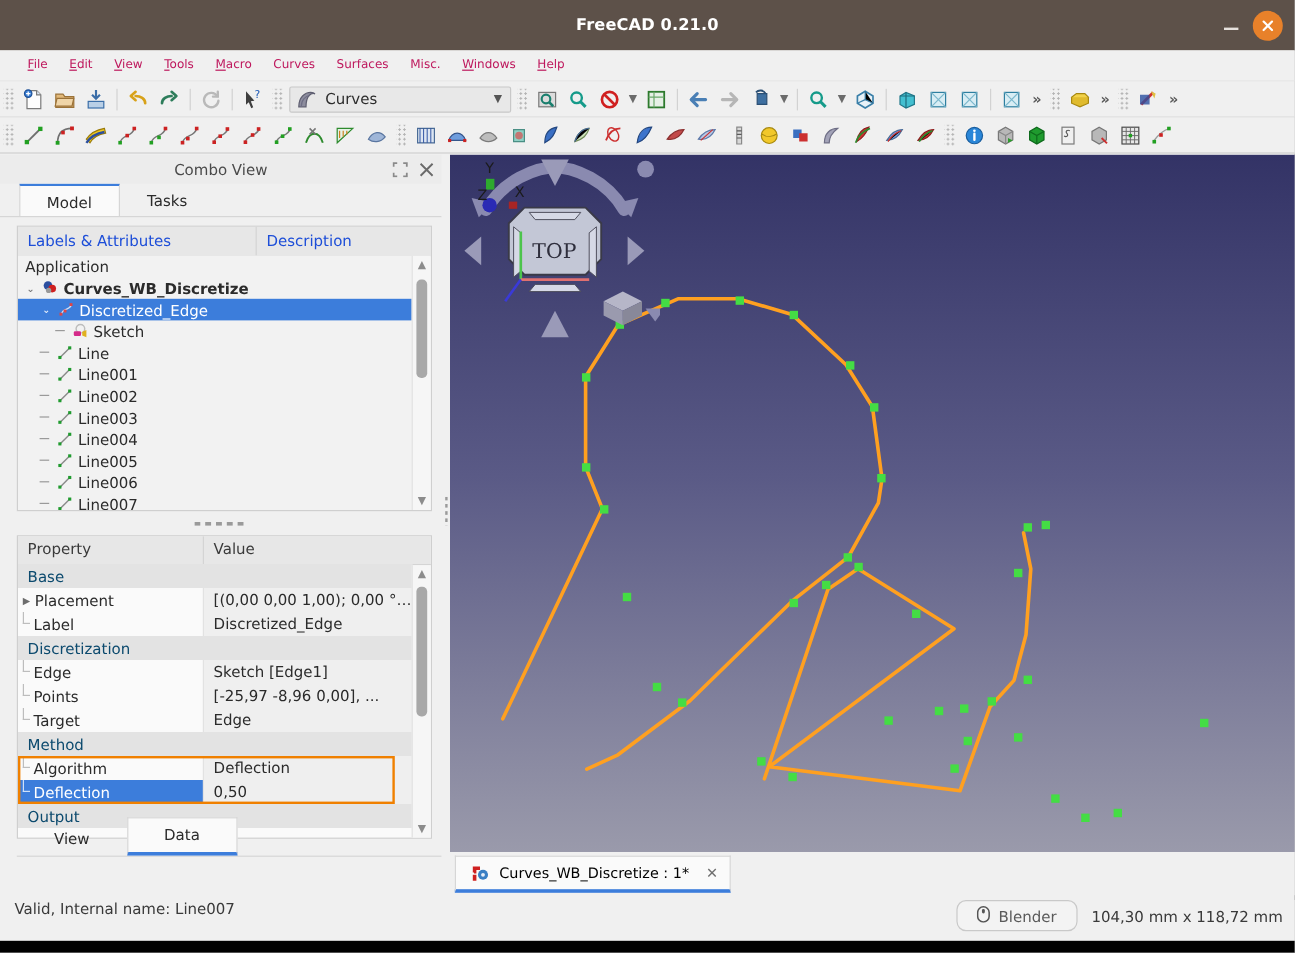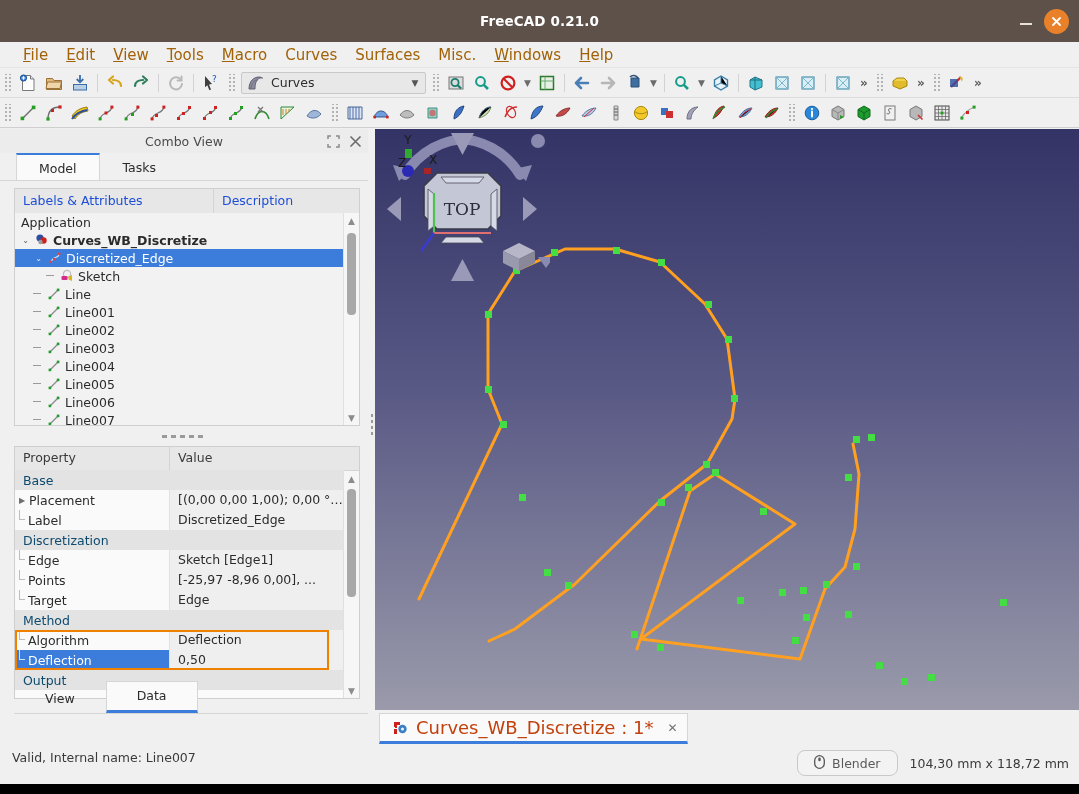--- a/index.html
+++ b/index.html
@@ -26,21 +26,21 @@
     display:flex;align-items:center;justify-content:center;color:#fff;font-size:14px;line-height:1;
   }
   .win-close svg{display:block;}
 
   
   .menubar{
     position:absolute;left:0;top:42px;width:1079px;height:26px;
     background:#f0f0f0;display:flex;align-items:center;padding-left:14px;box-sizing:border-box;
     border-bottom:1px solid #e4e4e4;
   }
-  .menu-item{padding:3px 9px;font-size:15px;color:#a16207;white-space:nowrap;}
+  .menu-item{padding:3px 9px;font-size:10px;color:#be185d;white-space:nowrap;}
   .menu-item u{text-decoration:underline;}
 
   
   .toolbar{
     position:absolute;left:0;width:1079px;height:30px;background:#f0f0f0;
     display:flex;align-items:center;box-sizing:border-box;
     border-bottom:1px solid #dcdcdc;
   }
   .toolbar.row1{top:68px;}
   .toolbar.row2{top:98px;border-bottom:1px solid #cfcfcf;}
@@ -138,21 +138,21 @@
     background:linear-gradient(to bottom,#333366 0%,#5a5a86 46%,#9a9aab 100%);}
   .view3d svg{position:absolute;left:0;top:0;}
   .navcube{position:absolute;right:10px;top:0;width:175px;height:160px;}
   .axisind{position:absolute;right:10px;bottom:6px;width:70px;height:66px;}
 
   
   .doctabbar{position:absolute;left:375px;top:710px;width:704px;height:36px;background:#f0f0f0;}
   .doctab{position:absolute;left:4px;top:3px;height:31px;background:#fafafa;border:1px solid #d6d6d6;
     border-bottom:3px solid #3c7ddb;box-sizing:border-box;display:flex;align-items:center;padding:0 10px;}
   .doctab .dicon{width:20px;display:flex;align-items:center;justify-content:center;}
-  .doctab .dlabel{font-size:18px;color:#c2410c;padding:0 14px 0 6px;}
+  .doctab .dlabel{font-size:12px;color:#000000;padding:0 14px 0 6px;}
   .doctab .dclose{color:#707070;font-size:12px;}
 
   
   .statusbar{position:absolute;left:0;bottom:10px;width:1079px;height:34px;background:#f0f0f0;
     display:flex;align-items:flex-start;}
   .status-text{margin-left:12px;font-size:12.5px;color:#3a3a3a;}
   .status-right{position:absolute;right:10px;display:flex;align-items:center;gap:12px;}
   .nav-btn{display:flex;align-items:center;gap:7px;height:24px;padding:0 16px;
     background:#f3f3f3;border:1px solid #c9c9c9;border-radius:8px;font-size:12.5px;color:#5a5a5a;}
   .dims{font-size:12.5px;color:#3a3a3a;}

